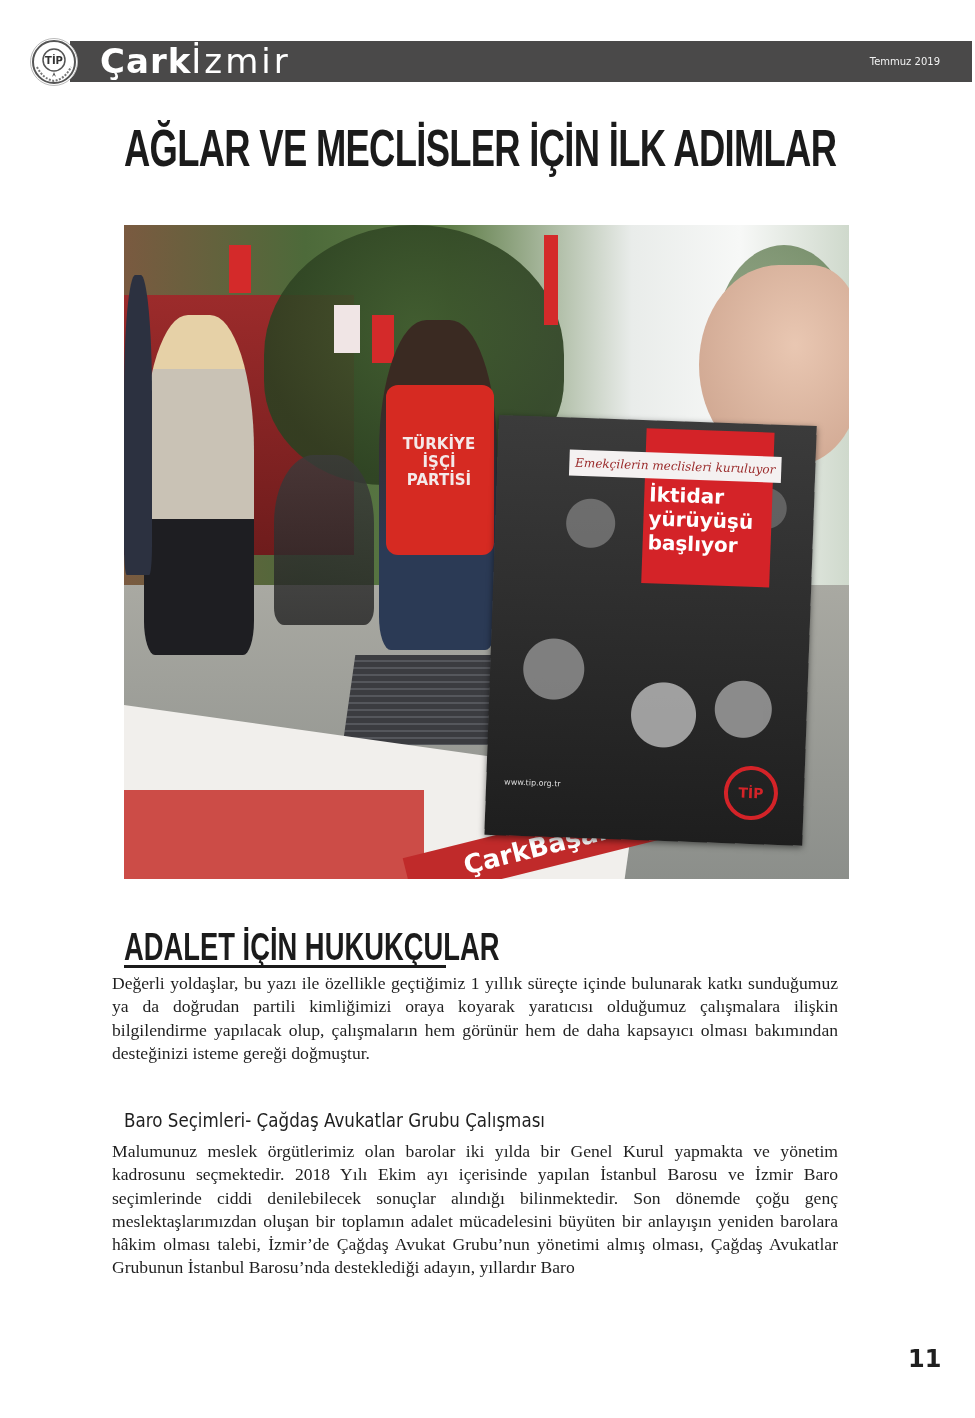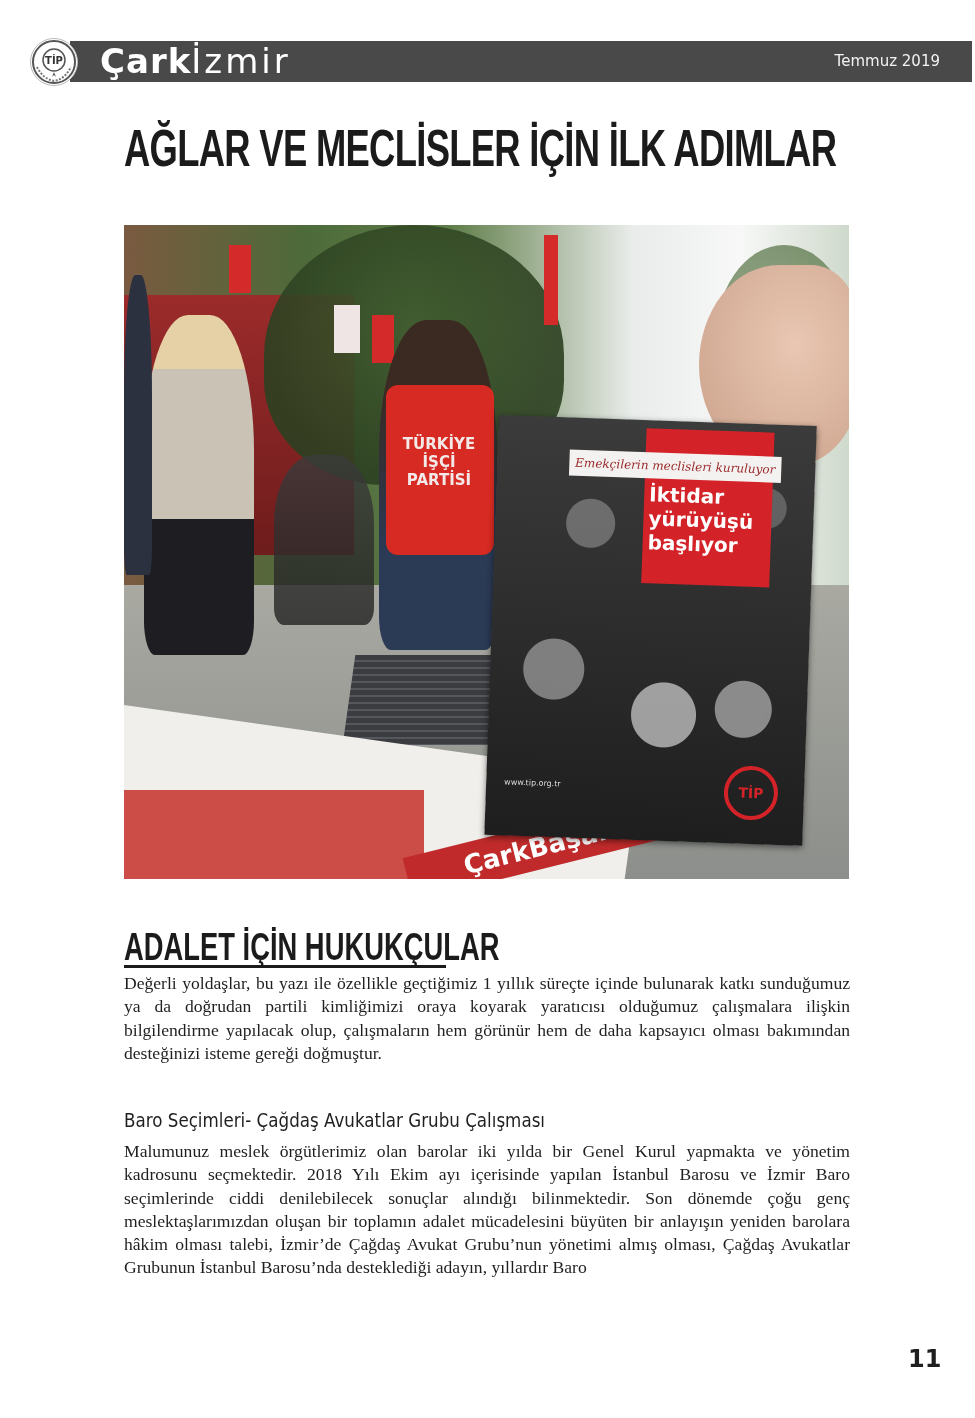--- a/index.html
+++ b/index.html
@@ -5,21 +5,21 @@
   html, body { margin:0; padding:0; background:#ffffff; }
   body { width:975px; height:1418px; position:relative; overflow:hidden; font-family:"DejaVu Serif", serif; color:#1a1a1a; }
 
   
   .header-bar { position:absolute; left:70px; top:41px; width:902px; height:41px; background:#4a4949; }
   .logo-badge { position:absolute; left:30px; top:38px; width:48px; height:48px; border-radius:50%; background:#fff; border:1px solid #bbb; box-sizing:border-box; display:flex; align-items:center; justify-content:center; z-index:2; }
   .logo-badge svg { width:46px; height:46px; }
   .brand { position:absolute; left:100px; top:40px; height:42px; line-height:42px; font-family:"DejaVu Sans", sans-serif; font-size:34px; color:#ffffff; letter-spacing:1px; z-index:2; }
   .brand .b1 { font-weight:bold;margin-top:36px; }
   .brand .b2 { font-weight:normal; letter-spacing:3px; }
-  .issue-date { position:absolute; right:35px; top:41px; height:26px; line-height:41px; font-family:"DejaVu Sans", sans-serif; font-size:15px; color:#f2f2f2; z-index:2;margin-left:32px; }
+  .issue-date { position:absolute; right:35px; top:41px; height:26px; line-height:41px; font-family:"DejaVu Sans", sans-serif; font-size:10px; color:#f2f2f2; z-index:2;margin-left:32px; }
 
   
   .page-title { position:absolute; left:124px; top:112px; margin:0; font-family:"Liberation Sans", sans-serif; font-weight:bold; font-size:52px; line-height:72px; color:#1b1b1b; letter-spacing:-1px; transform:scaleX(0.7); transform-origin:left center; white-space:nowrap; }
 
   
   .photo { position:absolute; left:124px; top:225px; width:725px; height:654px; overflow:hidden; background:#8b5cf6; }
   .photo .sky { position:absolute; left:0; top:0; width:100%; height:55%; background:linear-gradient(90deg,#7a5a40 0%,#4d6a3a 25%,#5f7d48 45%,#e9ecea 70%,#f7f8f7 85%,#cfd9cc 100%); }
   .photo .tree { position:absolute; left:140px; top:0; width:300px; height:260px; border-radius:50% 50% 40% 40%; background:radial-gradient(circle at 50% 40%,#3f5a2e,#2c4021 70%); opacity:.9; }
   .photo .tree2 { position:absolute; left:590px; top:20px; width:140px; height:200px; border-radius:50%; background:radial-gradient(circle,#6f8a5a,#4c6a3c); opacity:.7; }
   .photo .shop { position:absolute; left:0; top:70px; width:230px; height:260px; background:linear-gradient(180deg,#9c2b2b,#6e1c1c); }
@@ -39,21 +39,21 @@
   .flyer .crowd { position:absolute; left:0; top:0; width:100%; height:100%; background:radial-gradient(circle at 20% 60%,#8e8e8e 0 30px,transparent 31px),radial-gradient(circle at 55% 70%,#b5b5b5 0 32px,transparent 33px),radial-gradient(circle at 80% 68%,#9d9d9d 0 28px,transparent 29px),radial-gradient(circle at 30% 25%,#777 0 24px,transparent 25px),radial-gradient(circle at 85% 20%,#6a6a6a 0 20px,transparent 21px); opacity:.85; }
   .flyer .red-panel { position:absolute; left:148px; top:8px; width:128px; height:155px; background:#d42328; }
   .flyer .tagline { position:absolute; left:72px; top:32px; width:212px; height:26px; background:#f4f1f1; color:#9a2a2a; font-family:"DejaVu Serif", serif; font-style:italic; font-size:12px; line-height:26px; text-align:center; }
   .flyer .headline { position:absolute; left:153px; top:62px; width:122px; color:#fff; font-family:"DejaVu Sans", sans-serif; font-weight:bold; font-size:20px; line-height:24px; }
   .flyer .site { position:absolute; left:18px; top:362px; color:#ddd; font-family:"DejaVu Sans", sans-serif; font-size:8px; }
   .flyer .seal { position:absolute; left:238px; top:342px; width:54px; height:54px; border-radius:50%; border:4px solid #d42328; box-sizing:border-box; color:#d42328; font-family:"DejaVu Sans", sans-serif; font-weight:bold; font-size:14px; line-height:46px; text-align:center; }
 
   
   .section-title { position:absolute; left:124px; top:925px; margin:0; font-family:"Liberation Sans", sans-serif; font-weight:bold; font-size:38px; line-height:44px; color:#1b1b1b; transform:scaleX(0.72); transform-origin:left center; white-space:nowrap; }
   .section-rule { position:absolute; left:124px; top:965px; width:322px; height:3px; background:#1b1b1b; }
-  .body-text { position:absolute; left:124px; width:726px; font-family:"Liberation Serif", serif; font-size:17.6px; line-height:23.3px; color:#1f1f1f; text-align:justify; margin:0; }
+  .body-text { position:absolute; left:112px; width:726px; font-family:"Liberation Serif", serif; font-size:17.6px; line-height:23.3px; color:#1f1f1f; text-align:justify; margin:0; }
   .p1 { top:972px; }
   .subheading { position:absolute; left:124px; top:1106px; margin:0; font-family:"DejaVu Sans", sans-serif; font-weight:normal; font-size:19px; line-height:28px; color:#1f1f1f; transform:scaleX(0.88); transform-origin:left center; white-space:nowrap; }
   .p2 { top:1140px; }
 
   .page-number { position:absolute; left:908px; top:1345px; font-family:"DejaVu Sans", sans-serif; font-weight:bold; font-size:24px; color:#1f1f1f;text-align:center; }
 </style>
 </head>
 <body>
 
 <div class="header-bar"></div>

